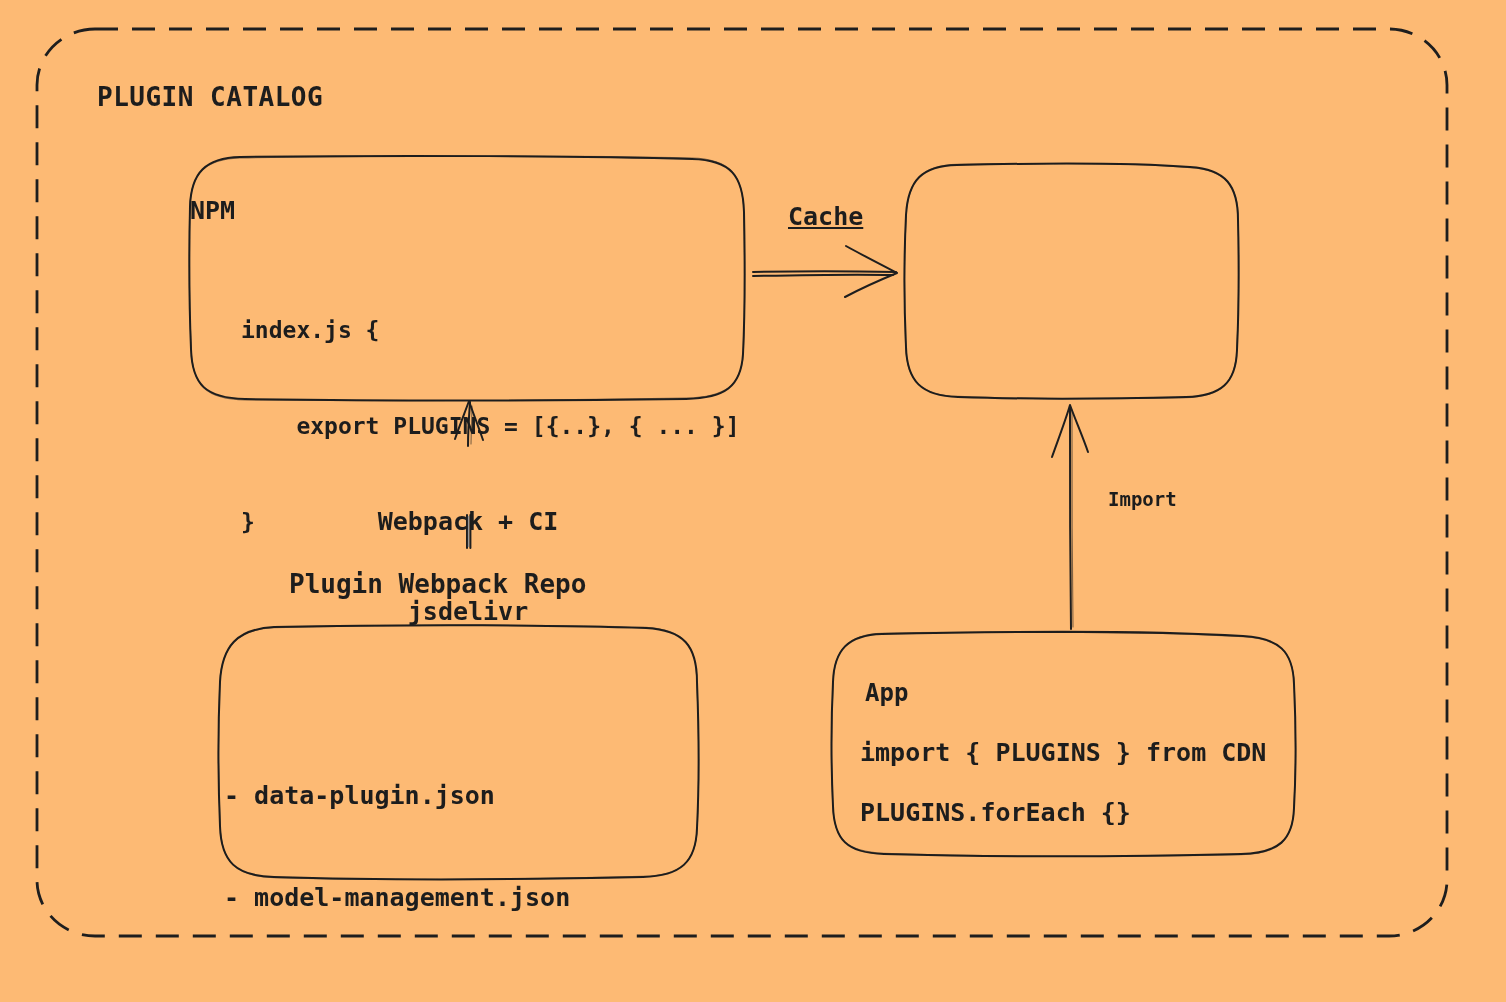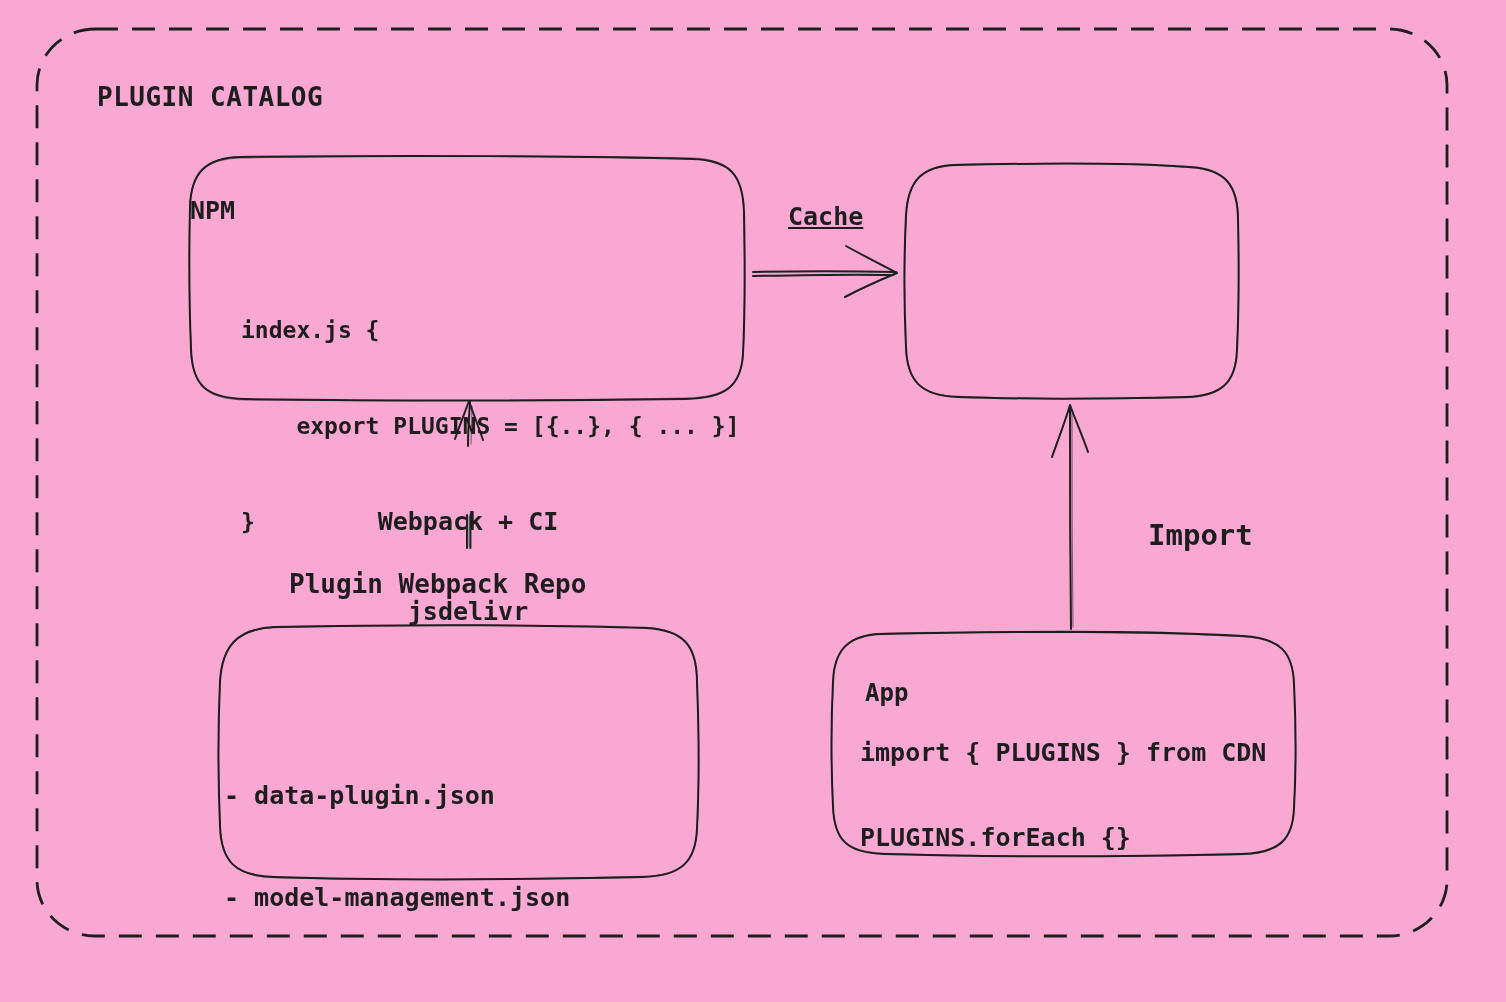--- a/index.html
+++ b/index.html
@@ -4,21 +4,21 @@
 <style>
   html, body {
     margin: 0;
     padding: 0;
     background: #ffffff;
   }
   .stage {
     position: relative;
     width: 1506px;
     height: 1002px;
-    background: #f9a8d4;
+    background: #fdba74;
     overflow: hidden;
     font-family: "DejaVu Sans Mono", "Liberation Mono", monospace;
   }
   .stage svg {
     position: absolute;
     left: 0;
     top: 0;
   }
   .t {
     position: absolute;
@@ -45,22 +45,22 @@
   #title        { left: 97px;  top: 82px;  font-size: 26px; letter-spacing: 0.5px; }
   #npm-title    { left: 190px; top: 196px; width: 555px; font-size: 25px; }
   #npm-code     { left: 222px; top: 250px; font-size: 23px; line-height: 32px; margin-left: 19px; }
   #cache-label  { left: 788px; top: 202px; font-size: 25px; text-decoration: underline; }
   #cdn-title    { left: 905px; top: 273px; width: 335px; text-align: center; font-size: 25px; }
   #build-label  { left: 318px; top: 447px; width: 300px; text-align: center; font-size: 25px; line-height: 30px; }
   #repo-title   { left: 289px; top: 569px; font-size: 26px; }
   #repo-items   { left: 224px; top: 711px; font-size: 25px; line-height: 34px; }
   #app-title    { left: 865px; top: 679px; font-size: 24px; }
   #app-code-1   { left: 860px; top: 738px; font-size: 25px; }
-  #app-code-2   { left: 860px; top: 798px; font-size: 25px; margin-top: 25px; }
-  #import-label { left: 1108px; top: 518px; font-size: 29px; margin-left: 40px; }
+  #app-code-2   { left: 860px; top: 798px; font-size: 25px; }
+  #import-label { left: 1108px; top: 488px; font-size: 19px; }
 </style>
 </head>
 <body>
 
 <div class="stage">
 
   <svg width="1506" height="1002" viewBox="0 0 1506 1002">
 
     <g>
       <rect x="37" y="29" width="1410" height="907" rx="58" ry="56" fill="none" stroke="#1e1e1e" stroke-width="2.8" stroke-dasharray="23 14" stroke-linecap="butt"></rect>

